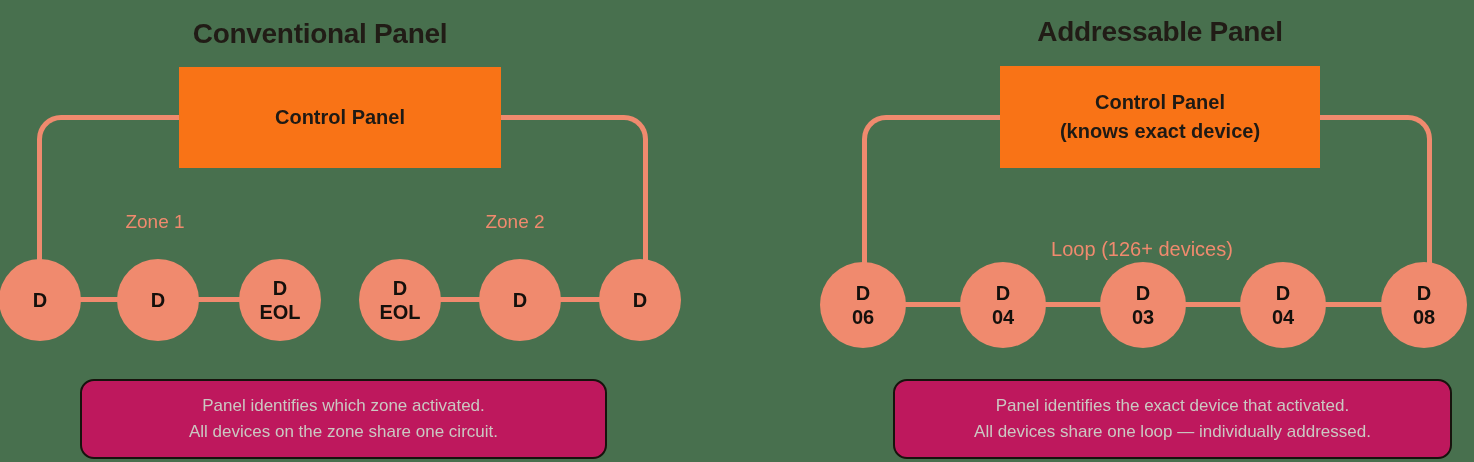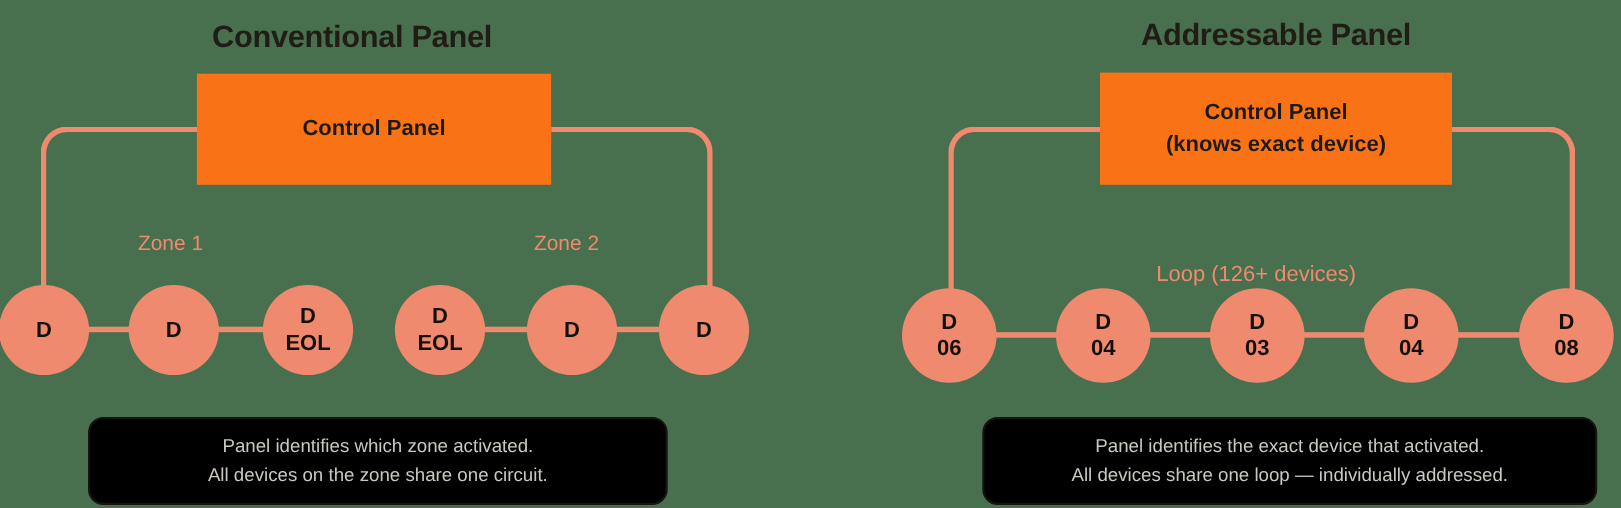--- a/index.html
+++ b/index.html
@@ -58,21 +58,21 @@
     color: #14100C;
     font-weight: 700;
     font-size: 20px;
     line-height: 1.2;
     z-index: 2;
   }
   .device .sub:empty { display: none; }
   .device .sub { display: block; text-align: center; }
   .note-box {
     position: absolute;
-    background: #000000;
+    background: #be185d;
     border: 2px solid #17130D;
     border-radius: 14px;
     box-sizing: border-box;
     display: flex;
     flex-direction: column;
     align-items: center;
     justify-content: center;
     text-align: center;
     font-size: 17px;
     font-weight: 400;

